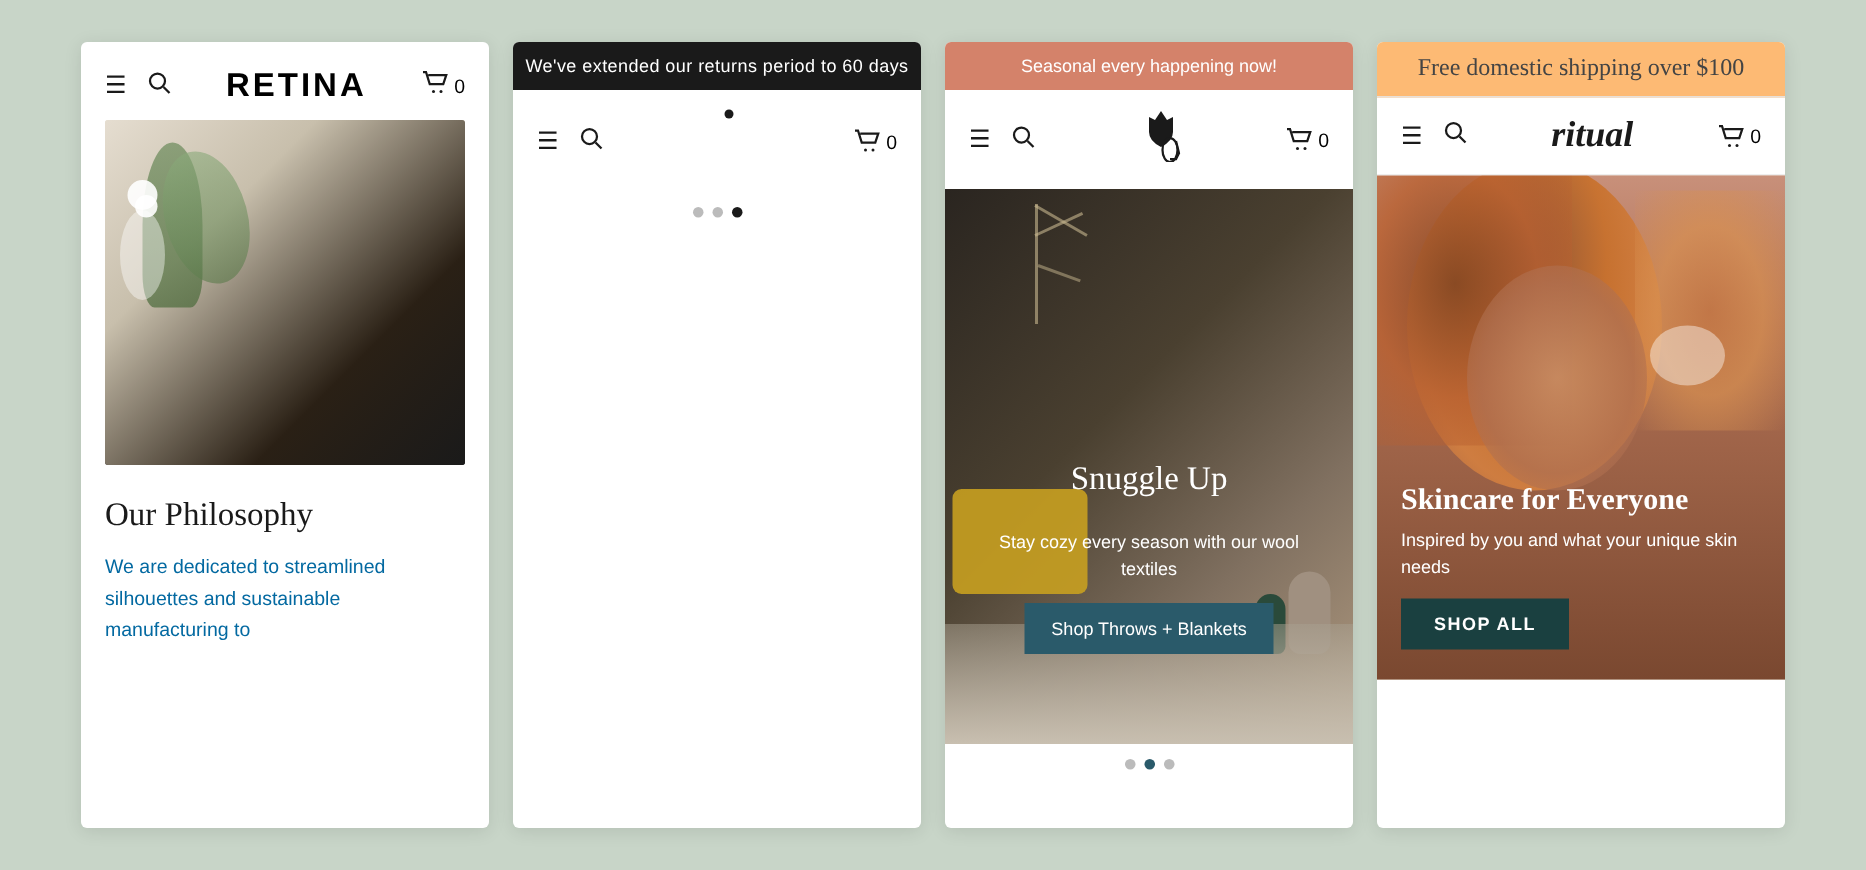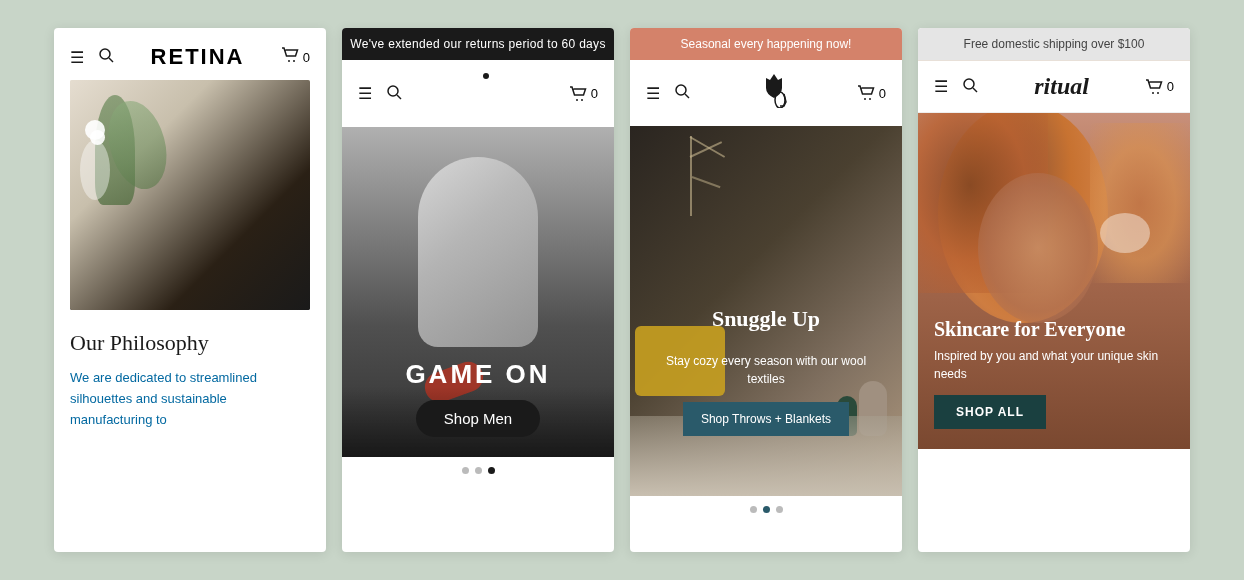--- a/index.html
+++ b/index.html
@@ -110,44 +110,44 @@
     .card3 .logo-icon { font-size: 22px; color: #1a1a1a; }
     .card3 .hero {
       width: 100%; height: 370px; position: relative; overflow: hidden;
       background: linear-gradient(135deg, #3a3530 0%, #5a5040 40%, #8a7a60 70%, #c0aa80 100%);
     }
     .card3 .hero-content {
       position: absolute; bottom: 60px; left: 0; right: 0;
       padding: 0 20px; text-align: center;
     }
     .card3 .hero-content h2 {
-      color: #fff; font-size: 22px; font-weight: 700; margin-bottom: 8px;
+      color: #fff; font-size: 22px; font-weight: 400; margin-bottom: 8px;
       font-family: Georgia, serif;
     }
     .card3 .hero-content p {
       color: #fff; font-size: 12px; margin-bottom: 14px;
       font-family: Arial, sans-serif; line-height: 1.5; margin-top: 20px;
     }
     .card3 .shop-btn {
       display: inline-block; background: #2a5a6a; color: #fff;
       padding: 10px 18px; font-size: 12px;
       font-family: Arial, sans-serif; cursor: pointer; border: none;
     }
     .card3 .dots {
       display: flex; justify-content: center; gap: 6px; padding: 10px 0;
     }
     .card3 .dot { width: 7px; height: 7px; border-radius: 50%; background: #bbb; }
     .card3 .dot.active { background: #2a5a6a; }
 
     
     .card4 { width: 272px; height: 524px; }
     .card4 .banner {
-      background: #e5e5e5; color: #444;
+      background: #fdba74; color: #444;
       text-align: center; padding: 9px 8px;
-      font-size: 12px; font-family: Liberation Sans, sans-serif;
+      font-size: 16px; font-family: Liberation Serif, serif;
       border-bottom: 1px solid #e8e0d8;
     }
     .card4 .nav {
       display: flex; align-items: center; justify-content: space-between;
       padding: 12px 16px; border-bottom: 1px solid #eee;
     }
     .card4 .nav-left { display: flex; gap: 14px; align-items: center; }
     .card4 .ritual-logo {
       font-size: 24px; font-weight: 700; color: #1a1a1a;
       font-family: Georgia, serif; font-style: italic;
@@ -247,31 +247,20 @@
       </span>
       <div class="cart-area">
         <svg width="18" height="16" viewBox="0 0 18 16" fill="none" stroke="#1a1a1a" stroke-width="1.5">
           <path d="M1 1h2l2.5 8h9l2-6H4.5"></path>
           <circle cx="8" cy="14" r="1" fill="#1a1a1a" stroke="none"></circle>
           <circle cx="13" cy="14" r="1" fill="#1a1a1a" stroke="none"></circle>
         </svg>
         <span>0</span>
       </div>
     </div>
-    <div class="hero">
-
-      <div style="width:100%;height:100%;background:linear-gradient(to bottom,#b0b0b0 0%,#808080 30%,#505050 60%,#303030 100%);position:relative;">
-        <div style="position:absolute;top:30px;left:50%;transform:translateX(-50%);width:120px;height:190px;background:linear-gradient(135deg,#e0e0e0 0%,#c0c0c0 40%,#a0a0a0 100%);border-radius:60px 60px 20px 20px;opacity:0.85;"></div>
-        <div style="position:absolute;bottom:60px;left:30%;width:60px;height:30px;background:rgba(200,50,30,0.7);border-radius:15px;transform:rotate(-20deg);"></div>
-      </div>
-      <div class="hero-overlay">
-        <div class="game-on">GAME ON</div>
-        <button class="shop-men-btn">Shop Men</button>
-      </div>
-    </div>
     <div class="dots">
       <span class="dot"></span>
       <span class="dot"></span>
       <span class="dot active"></span>
     </div>
   </div>
 
   <div class="phone-card card3">
     <div class="banner">Seasonal every happening now!</div>
     <div class="nav">

